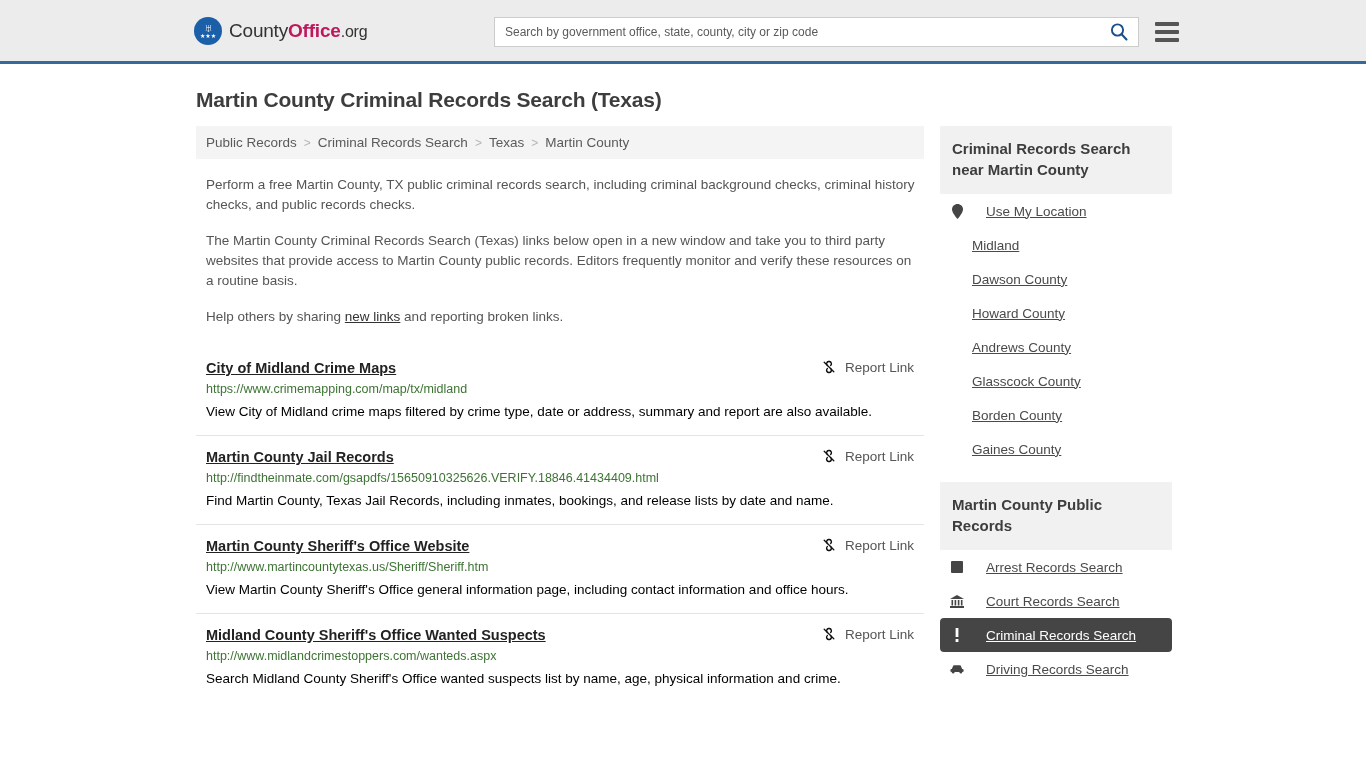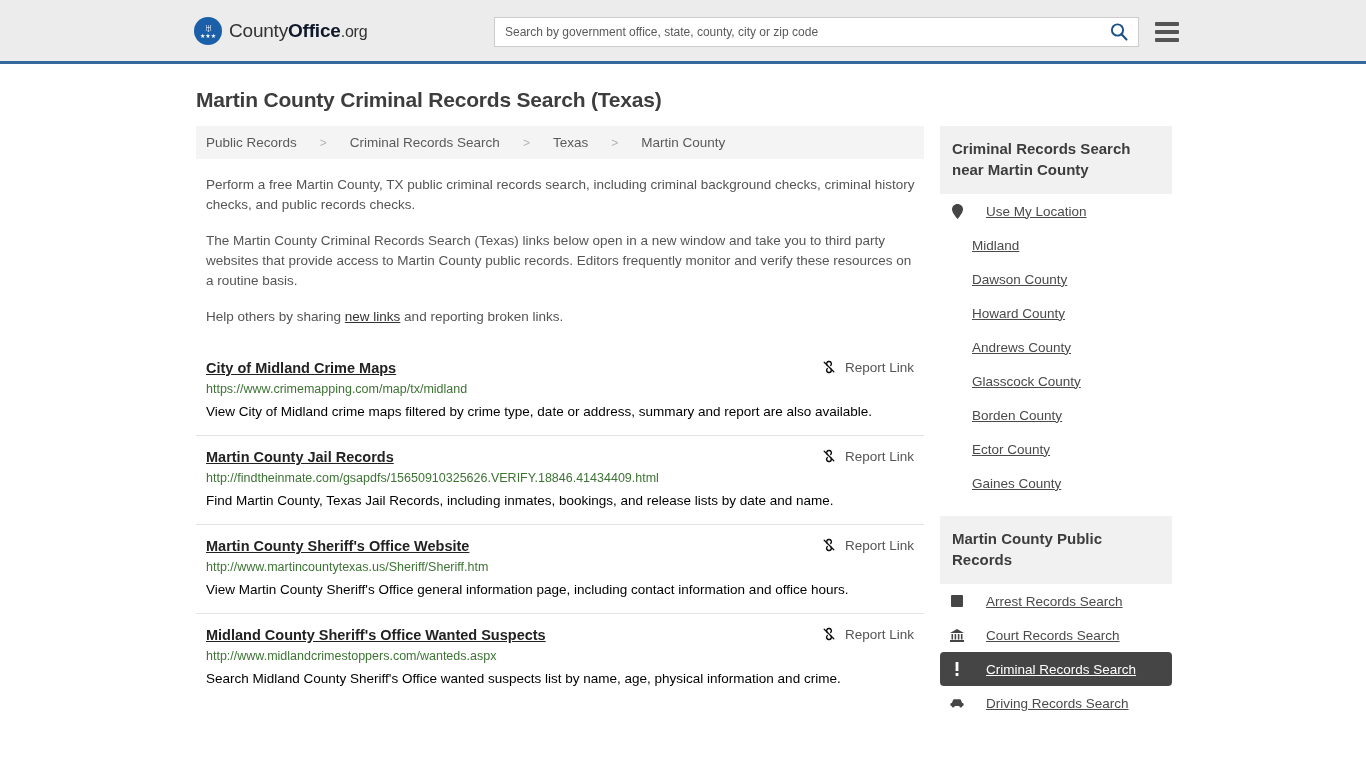--- a/index.html
+++ b/index.html
@@ -49,21 +49,21 @@
     font-size: 6px;
     line-height: 6px;
     letter-spacing: 0px;
   }
   .logo-text {
     font-size: 19px;
     letter-spacing: -0.2px;
     white-space: nowrap;
   }
   .logo-text .lt-county { color: #333333; }
-  .logo-text .lt-office { color: #0f172a; font-weight: bold; }
+  .logo-text .lt-office { color: #be185d; font-weight: bold; }
   .logo-text .lt-org { color: #333333; font-size: 16px; }
 
   .search-area {
     position: absolute;
     left: 494px;
     top: 17px;
     display: flex;
     align-items: stretch;
   }
   .search-box {
@@ -133,21 +133,21 @@
   .side-col { width: 232px; flex: none; margin-left: 16px; }
 
   
   .breadcrumb {
     background: #f4f4f4;
     padding: 9px 10px;
     font-size: 13.5px;
     display: flex;
     align-items: center;
     flex-wrap: wrap;
-    gap: 16px;
+    gap: 0;
   }
   .breadcrumb a {
     color: #5a5a5a;
     text-decoration: none;
   }
   .breadcrumb .sep {
     color: #b5b5b5;
     margin: 0 7px;
     font-size: 12px;
   }
@@ -410,24 +410,20 @@
         <li class="side-item">
           <span class="side-icon spacer"></span>
           <a>Glasscock County</a>
         </li>
         <li class="side-item">
           <span class="side-icon spacer"></span>
           <a>Borden County</a>
         </li>
         <li class="side-item">
           <span class="side-icon spacer"></span>
-          <a>Ector County</a>
-        </li>
-        <li class="side-item">
-          <span class="side-icon spacer"></span>
           <a>Gaines County</a>
         </li>
       </ul>
 
       <div class="side-head" style="margin-top:16px;">Martin County Public Records</div>
 
       <ul class="side-list">
         <li class="side-item">
           <span class="side-icon">
             <svg width="12" height="12" viewBox="0 0 12 12">

